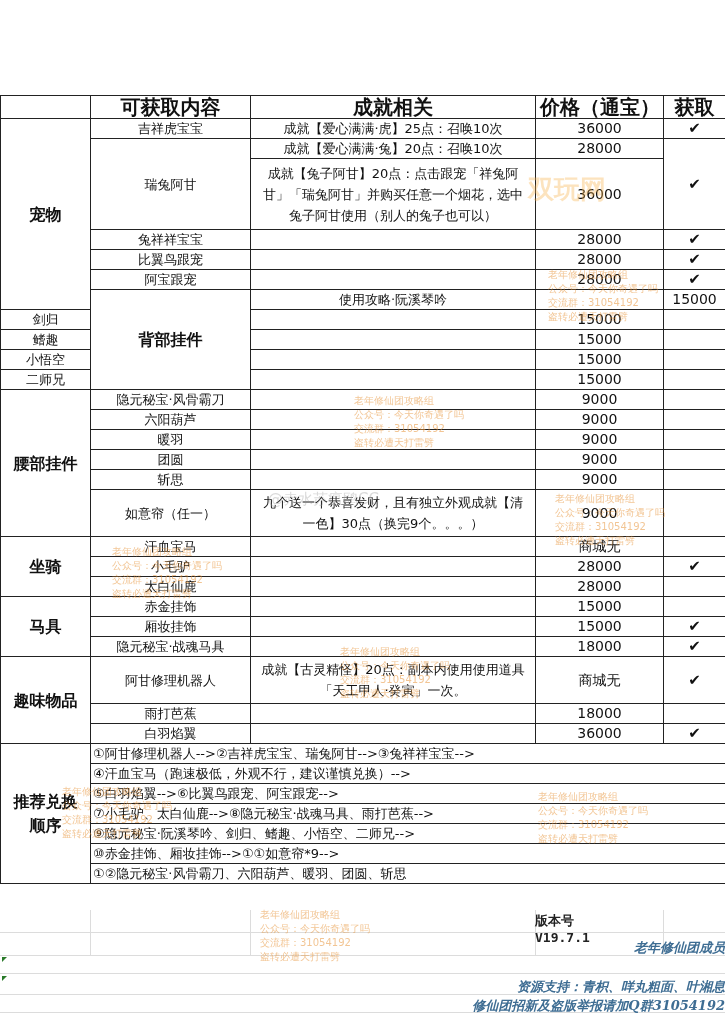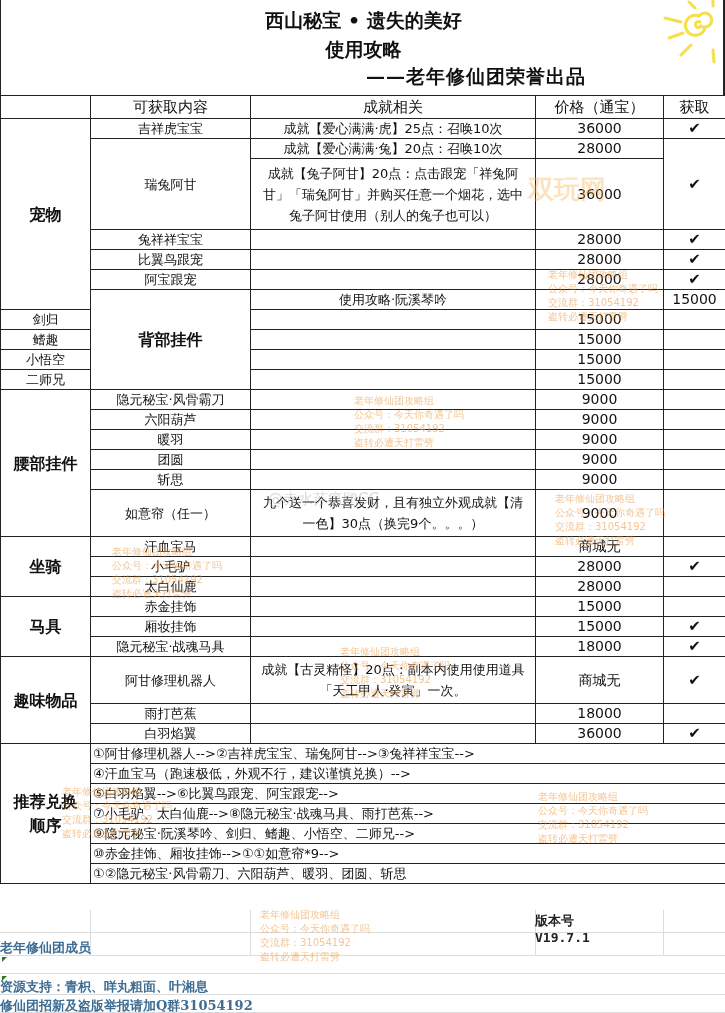--- a/index.html
+++ b/index.html
@@ -13,61 +13,45 @@
   .t2 { position: absolute; left: 0; width: 725px; top: 37px; text-align: center;
         font-family: "DejaVu Serif", "Liberation Serif", serif; font-size: 19px; font-weight: bold; }
   .t3 { position: absolute; left: 365px; top: 64px;
         font-family: "DejaVu Serif", "Liberation Serif", serif; font-size: 19px; font-weight: bold; letter-spacing: 1px; }
   .sun { position: absolute; right: 0; top: 0; width: 80px; height: 80px; }
 
   table.main { position: absolute; left: 0; top: 95px; width: 725px; border-collapse: collapse;
                table-layout: fixed; }
   table.main td, table.main th { border: 1px solid #222; padding: 0 4px; text-align: center;
                font-size: 13px; line-height: 19px; overflow: hidden; white-space: nowrap; }
-  table.main th { font-family: "DejaVu Serif", "Liberation Serif", serif; font-size: 15px; font-weight: normal; height: 22px; }
+  table.main th { font-family: "DejaVu Serif", "Liberation Serif", serif; font-size: 20px; font-weight: bold; height: 22px; }
   table.main td.cat { font-family: "DejaVu Serif", "Liberation Serif", serif; font-weight: bold; font-size: 16px; }
   table.main td.wrap { white-space: normal; line-height: 21px; padding: 2px 8px; }
   table.main td.check { font-size: 15px; }
   table.main td.rec { text-align: left; padding-left: 2px; font-size: 13px; }
   table.main td.price { font-size: 14px; }
   .r21 td { height: 19px; }
 
   .footer { position: absolute; left: 0; top: 910px; width: 584px; height: 103px; }
   .grid-line { position: absolute; left: 0; width: 725px; height: 1px; background: #dcdcdc; }
   .vline { position: absolute; top: 0; width: 1px; height: 45px; background: #dcdcdc; }
   .version { position: absolute; left: 535px; top: 2px; font-family: "DejaVu Sans Mono", "Liberation Mono", monospace;
              font-weight: bold; font-size: 13px; color: #222; }
-  .credit { position: absolute; left: 0; width: 725px; text-align: left; color: #3e6d93;
-            font-family: "DejaVu Serif", "Liberation Serif", serif; font-weight: bold; font-size: 13px; }
+  .credit { position: absolute; left: 0; width: 725px; text-align: right; color: #3e6d93;
+            font-family: "DejaVu Serif", "Liberation Serif", serif; font-weight: bold; font-size: 13px; font-style: italic; }
   .wm { position: absolute; color: rgba(232,150,60,0.55); font-size: 10px; line-height: 14px; white-space: nowrap; pointer-events: none; }
   .wm-big { position: absolute; color: rgba(245,175,70,0.35); font-size: 26px; font-weight: bold; pointer-events: none; }
   .wm-weibo { position: absolute; color: rgba(150,150,150,0.35); font-size: 15px; pointer-events: none; }
   .tick-mark { position: absolute; left: 2px; width: 0; height: 0; border-top: 5px solid #2a7a2a; border-right: 5px solid transparent; }
 </style>
 </head>
 <body>
 
 <div class="sheet">
 
-  <div class="title-block">
-    <div class="t1">西山秘宝 • 遗失的美好</div>
-    <div class="t2">使用攻略</div>
-    <div class="t3">——老年修仙团荣誉出品</div>
-    <svg class="sun" viewBox="0 0 80 80">
-      <g stroke="#f3e04a" stroke-width="3" fill="none" stroke-linecap="round">
-        <path d="M62 28 a10 10 0 1 1 -6 -12 a7 7 0 1 1 2 10 a3 3 0 1 1 -1 -4"></path>
-        <line x1="22" y1="18" x2="38" y2="22"></line>
-        <line x1="26" y1="38" x2="40" y2="33"></line>
-        <line x1="38" y1="55" x2="48" y2="45"></line>
-        <line x1="70" y1="50" x2="71" y2="62"></line>
-        <line x1="46" y1="2" x2="52" y2="8"></line>
-        <line x1="70" y1="0" x2="70" y2="6"></line>
-      </g>
-    </svg>
-  </div>
 
   <table class="main">
     <colgroup>
       <col style="width:90px">
         <col style="width:160px">
         <col style="width:285px">
         <col style="width:128px">
         <col style="width:62px">
     </colgroup>
     <tbody>

